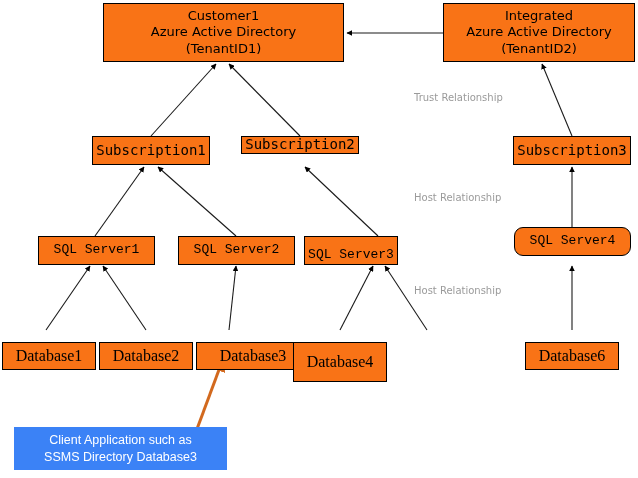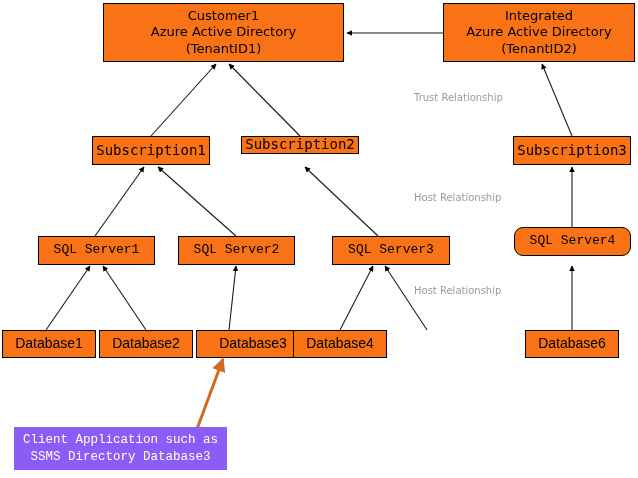--- a/index.html
+++ b/index.html
@@ -52,42 +52,43 @@
   }
   .subscription-box {
     font-family: "DejaVu Sans Mono", monospace;
     font-size: 14px;
   }
   .server-box {
     font-family: Liberation Mono, monospace;
     font-size: 13px;
   }
   .database-box {
-    font-family: Liberation Sans, sans-serif;
-    font-size: 14px;
+    font-family: Liberation Serif, serif;
+    font-size: 16px;
+    margin-top: 12px;
   }
   .rel-label {
     position: absolute;
     color: #9a9a9a;
     font-family: "DejaVu Sans", sans-serif;
     font-size: 10px;
     white-space: nowrap;
     z-index: 2;
   }
   .callout-box {
     position: absolute;
     box-sizing: border-box;
-    background: #8b5cf6;
+    background: #3b82f6;
     color: #ffffff;
     display: flex;
     flex-direction: column;
     align-items: center;
     justify-content: center;
     text-align: center;
-    font-family: Liberation Mono, monospace;
+    font-family: Liberation Sans, sans-serif;
     font-size: 12.5px;
     z-index: 3;
   }
   .callout-box .line {
     display: block;
     white-space: pre;
     line-height: 1.35;
   }
 </style>
 </head>
@@ -146,37 +147,37 @@
   <div class="node-box subscription-box" style="left:513px; top:136px; width:118px; height:29px;">
     <span class="line">Subscription3</span>
   </div>
 
   <div class="node-box server-box" style="left:38px; top:236px; width:117px; height:29px;">
     <span class="line">SQL Server1</span>
   </div>
   <div class="node-box server-box" style="left:178px; top:236px; width:117px; height:29px;">
     <span class="line">SQL Server2</span>
   </div>
-  <div class="node-box server-box" style="left:332px; top:236px; width:118px; height:29px;">
+  <div class="node-box server-box" style="left:304px; top:236px; width:94px; height:29px;justify-content:flex-end;">
     <span class="line">SQL Server3</span>
   </div>
   <div class="node-box server-box" style="left:514px; top:227px; width:117px; height:29px;border-radius:9px;">
     <span class="line">SQL Server4</span>
   </div>
 
   <div class="node-box database-box" style="left:2px; top:330px; width:94px; height:28px;">
     <span class="line">Database1</span>
   </div>
   <div class="node-box database-box" style="left:99px; top:330px; width:94px; height:28px;">
     <span class="line">Database2</span>
   </div>
   <div class="node-box database-box" style="left:196px; top:330px; width:114px; height:28px;">
     <span class="line">Database3</span>
   </div>
-  <div class="node-box database-box" style="left:293px; top:330px; width:94px; height:28px;">
+  <div class="node-box database-box" style="left:293px; top:330px; width:94px; height:40px;">
     <span class="line">Database4</span>
   </div>
   <div class="node-box database-box" style="left:525px; top:330px; width:94px; height:28px;">
     <span class="line">Database6</span>
   </div>
 
   <div class="rel-label" style="left:414px; top:92px;">Trust Relationship</div>
   <div class="rel-label" style="left:414px; top:192px;">Host Relationship</div>
   <div class="rel-label" style="left:414px; top:285px;">Host Relationship</div>
 

